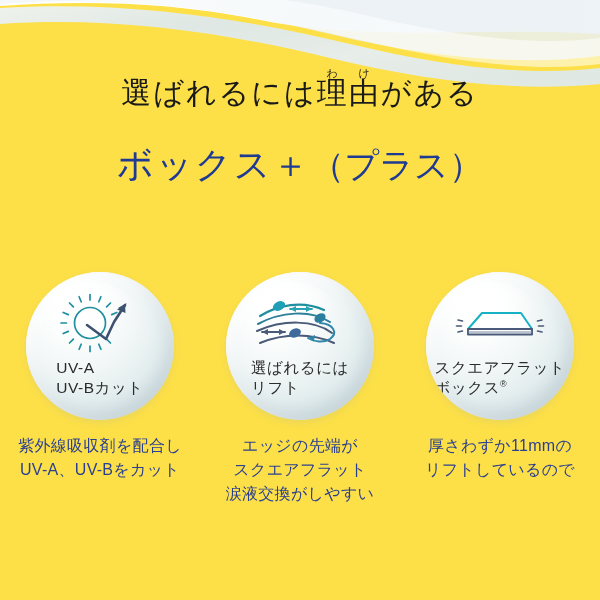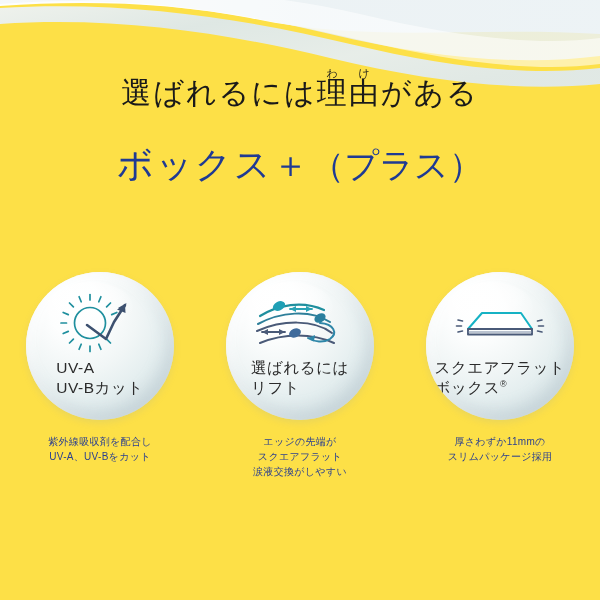--- a/index.html
+++ b/index.html
@@ -148,21 +148,21 @@
     white-space: pre-line;
   }
   .orb-label .reg {
     font-size: 9px;
     vertical-align: super;
   }
 
   .caption {
     margin-top: 14px;
     text-align: center;
-    font-size: 10px;
+    font-size: 16px;
     line-height: 1.5;
     color: #2a3f8f;
     letter-spacing: 0.3px;
     white-space: pre-line;
   }
 </style>
 </head>
 <body>
 
 <div id="stage">
@@ -295,17 +295,17 @@
               <line x1="91" y1="23" x2="86.5" y2="24"></line>
               <line x1="92.5" y1="29" x2="87.5" y2="29"></line>
               <line x1="91" y1="35" x2="86.5" y2="34"></line>
             </g>
           </svg>
         </div>
         <div class="orb-label"><span>スクエアフラット
 ボックス</span><span class="reg">®</span></div>
       </div>
       <div class="caption">厚さわずか11mmの
-スリムパッケージ採用</div>
+リフトしているので</div>
     </div>
 
   </div>
 </div>
 
 </body></html>

